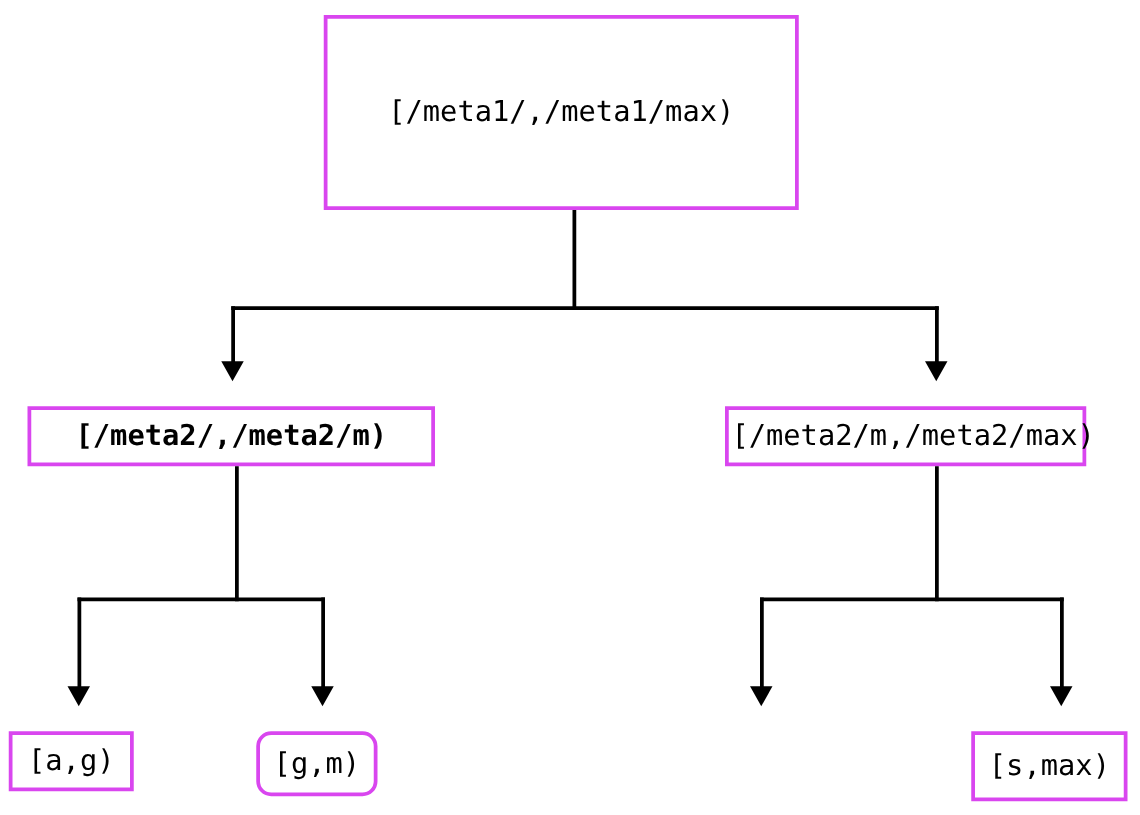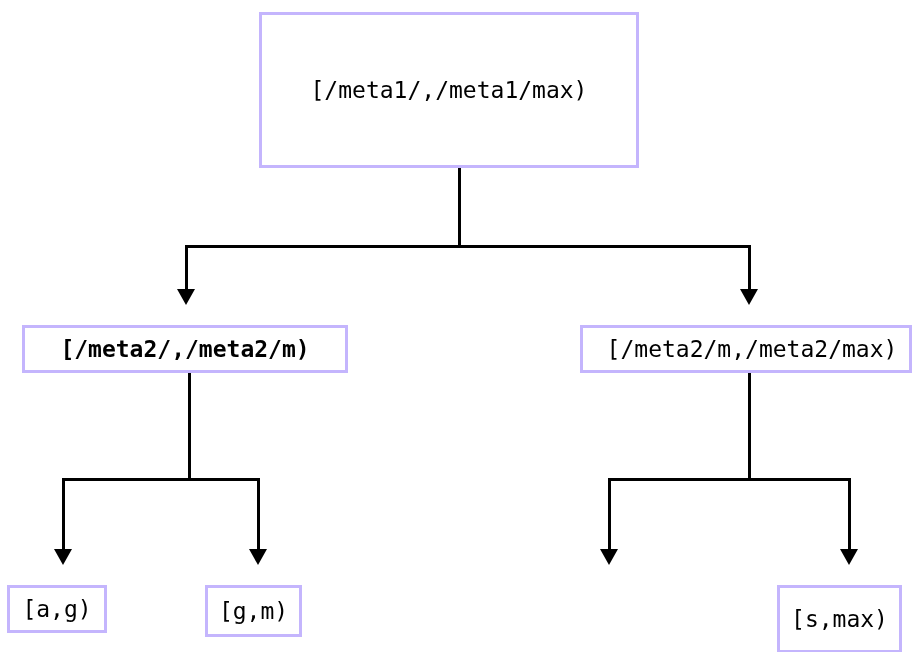--- a/index.html
+++ b/index.html
@@ -14,21 +14,21 @@
   #diagram-root {
     position: relative;
     width: 912px;
     height: 652px;
     background: #ffffff;
     overflow: hidden;
   }
   .node-box {
     position: absolute;
     box-sizing: border-box;
-    border: 3px solid #c4b5fd;
+    border: 3px solid #d946ef;
     background: #ffffff;
     display: flex;
     align-items: center;
     justify-content: center;
     color: #000000;
     font-family: "DejaVu Sans Mono", "Liberation Mono", monospace;
     font-size: 23px;
     line-height: 1;
     letter-spacing: 0px;
     white-space: pre;
@@ -73,21 +73,21 @@
   <div class="edge-v" style="left:185px; top:245px; height:45px;"></div>
   <div class="arrow-head" style="left:177px; top:289px;"></div>
 
   <div class="edge-v" style="left:748px; top:245px; height:45px;"></div>
   <div class="arrow-head" style="left:740px; top:289px;"></div>
 
   <div class="node-box" style="left:22px; top:325px; width:326px; height:48px;font-weight:bold;">
     <span class="node-label">[/meta2/,/meta2/m)</span>
   </div>
 
-  <div class="node-box" style="left:580px; top:325px; width:332px; height:48px;padding-left:12px;">
+  <div class="node-box" style="left:580px; top:325px; width:289px; height:48px;padding-left:12px;">
     <span class="node-label">[/meta2/m,/meta2/max)</span>
   </div>
 
   <div class="edge-v" style="left:188px; top:373px; height:108px;"></div>
   <div class="edge-h" style="left:62px; top:478px; width:198px;"></div>
 
   <div class="edge-v" style="left:62px; top:478px; height:72px;"></div>
   <div class="arrow-head" style="left:54px; top:549px;"></div>
 
   <div class="edge-v" style="left:257px; top:478px; height:72px;"></div>
@@ -99,22 +99,22 @@
   <div class="edge-v" style="left:608px; top:478px; height:72px;"></div>
   <div class="arrow-head" style="left:600px; top:549px;"></div>
 
   <div class="edge-v" style="left:848px; top:478px; height:72px;"></div>
   <div class="arrow-head" style="left:840px; top:549px;"></div>
 
   <div class="node-box" style="left:7px; top:585px; width:100px; height:48px;">
     <span class="node-label">[a,g)</span>
   </div>
 
-  <div class="node-box" style="left:205px; top:585px; width:97px; height:52px;">
+  <div class="node-box" style="left:205px; top:585px; width:97px; height:52px;border-radius:12px;">
     <span class="node-label">[g,m)</span>
   </div>
 
 
-  <div class="node-box" style="left:777px; top:585px; width:125px; height:68px;">
+  <div class="node-box" style="left:777px; top:585px; width:125px; height:56px;">
     <span class="node-label">[s,max)</span>
   </div>
 
 </div>
 
 </body></html>

